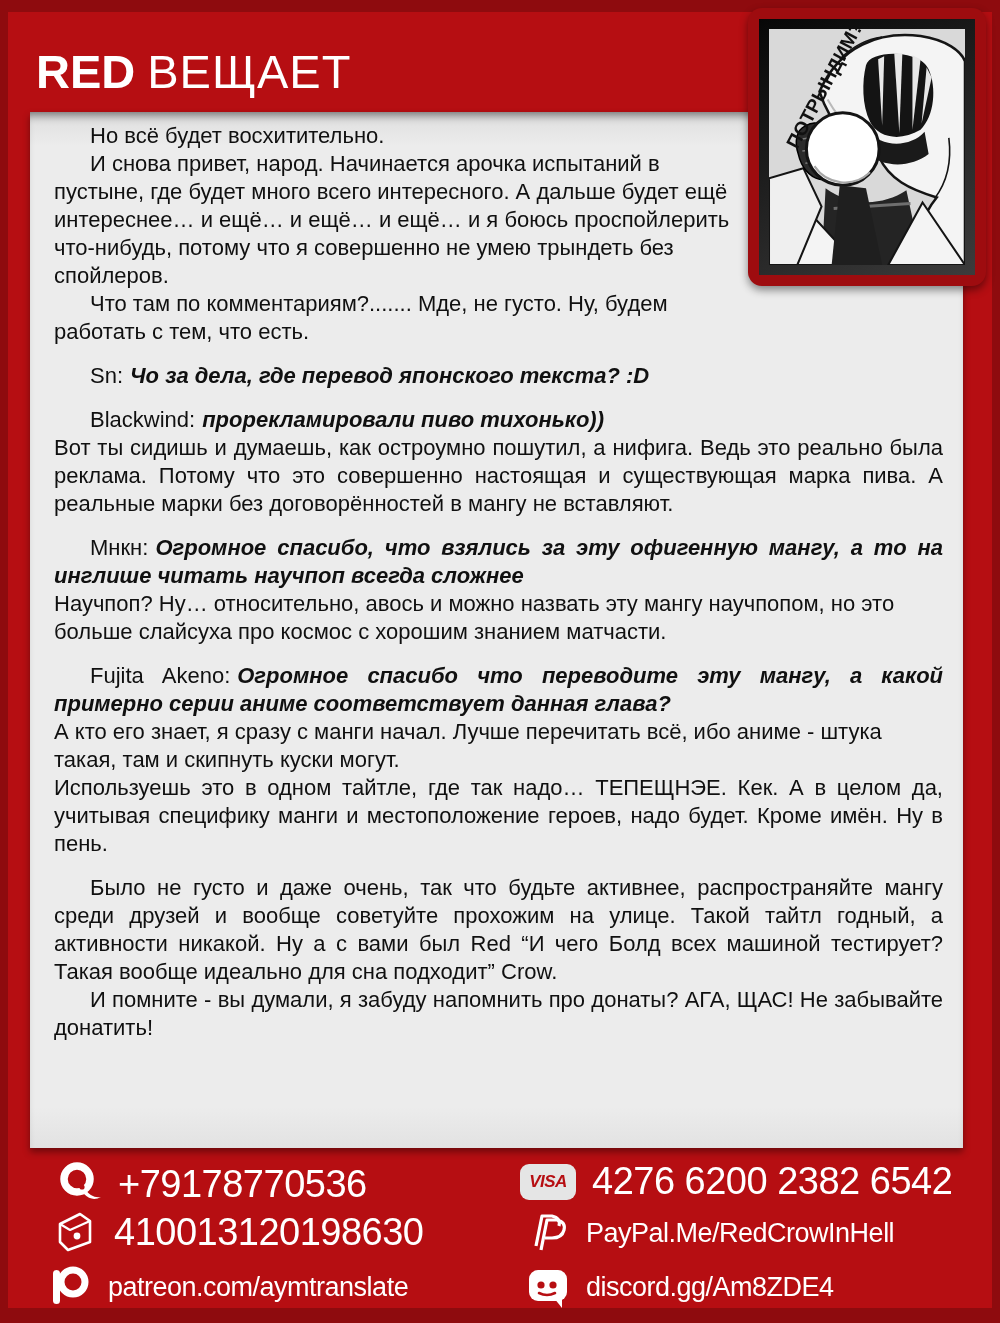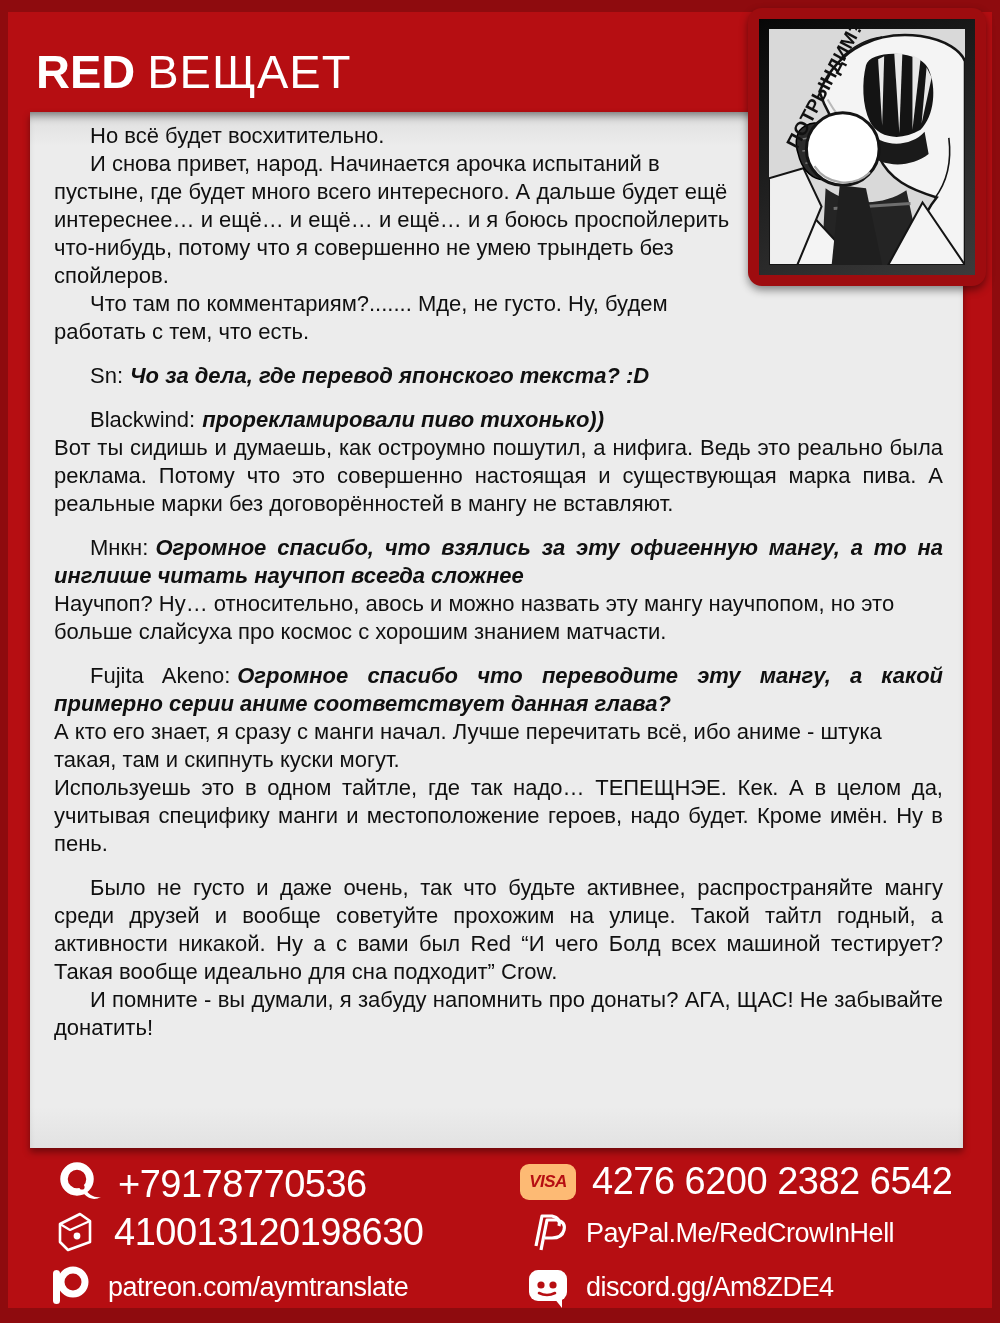--- a/index.html
+++ b/index.html
@@ -29,21 +29,21 @@
   p.indent{text-indent:36px;}
   p.gap{margin-top:16px;}
   p.just{text-align:justify;}
   .q{font-weight:bold;font-style:italic;margin-left:7px;}
   
   .f-item{position:absolute;display:flex;align-items:center;color:#fff;z-index:10;white-space:nowrap;}
   .f-item .txt{letter-spacing:-0.5px;}
   .f-num{font-size:38px;}
   .f-url{font-size:27px;}
   .f-ico{margin-right:16px;flex:0 0 auto;display:block;}
-  .visa-badge{width:56px;height:36px;border-radius:9px;background:#fdba74;color:#b60e12;
+  .visa-badge{width:56px;height:36px;border-radius:9px;background:#e5e5e5;color:#b60e12;
        display:flex;align-items:center;justify-content:center;font-weight:800;font-style:italic;
        font-size:17px;letter-spacing:-0.5px;}
 </style>
 </head>
 <body>
 
 <div class="page-frame"></div>
 
 <div class="header">
   <span class="hb">RED</span><span class="hl">ВЕЩАЕТ</span>

